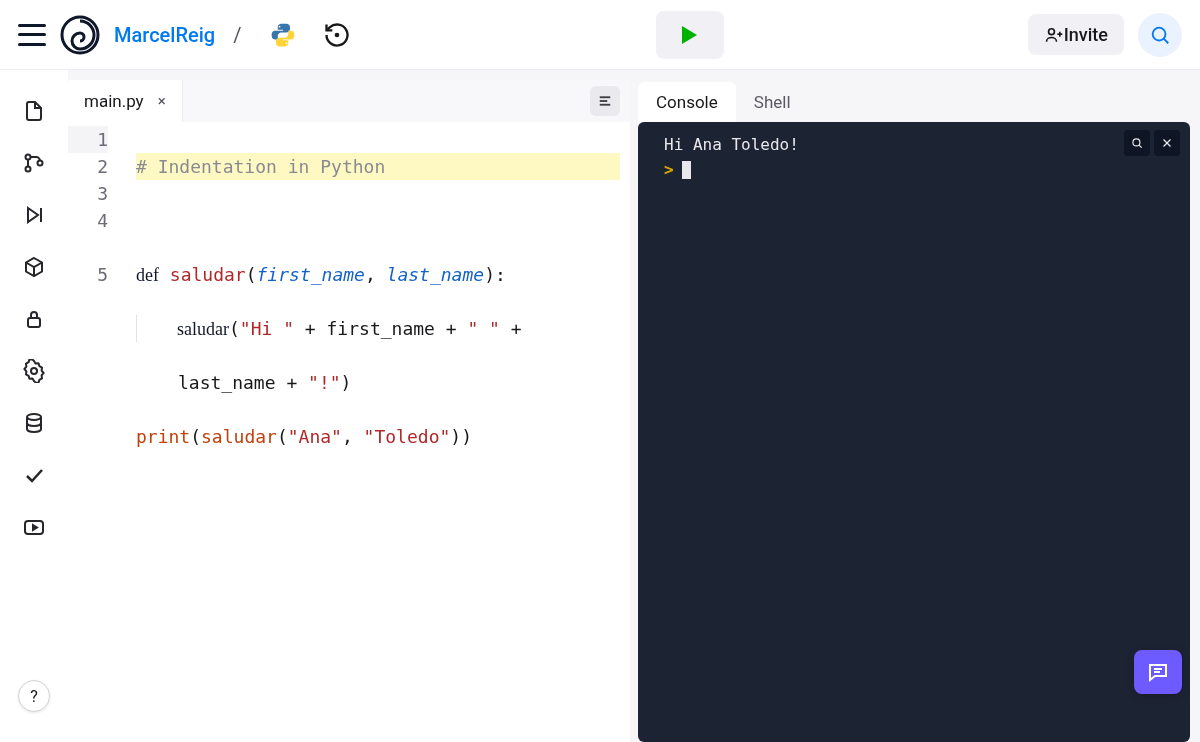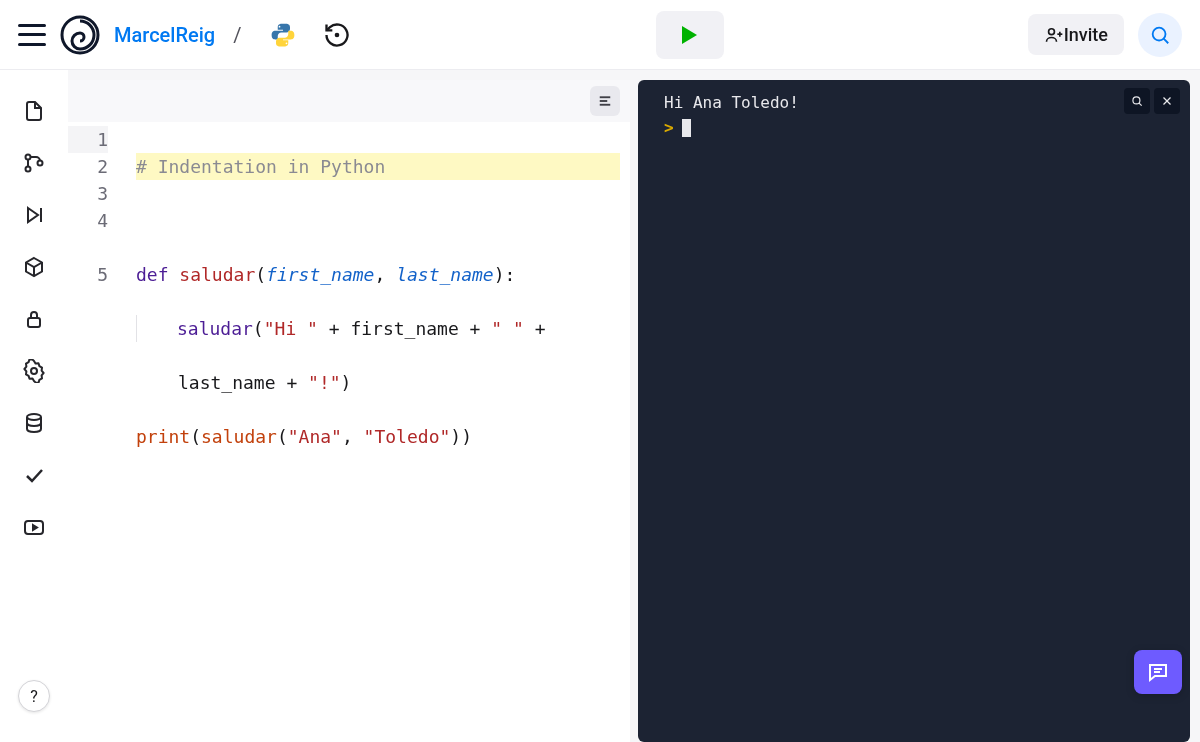--- a/index.html
+++ b/index.html
@@ -45,21 +45,21 @@
   
   .code-area { flex:1; display:flex; font-family: "SF Mono", Menlo, Consolas, monospace; font-size: 18px; line-height: 27px; overflow:hidden; }
   .gutter { background:#fff; width: 56px; text-align: right; padding: 4px 16px 0 0; color: #6b6b76; border-right:0; }
   .gutter .ln { height:27px; }
   .gutter .ln.hl { background:#f4f4f6; }
   .code-lines { flex:1; padding: 4px 10px 0 12px; white-space: pre; color:#18181b; }
   .code-lines .line { height:27px; }
   .code-lines .line.hl { background:#fef9c3; }
   .code-lines .wrap-line { padding-left: 42px; }
   .tok-comment { color:#8a8a92; }
-  .tok-keyword { color:#4c1d95; }
+  .tok-keyword { color:#0f172a;font-family:Liberation Serif, serif; }
   .tok-func { color:#b02828; }
   .tok-param { color:#1362c9; font-style: italic; }
   .tok-op { color:#18181b; }
   .tok-string { color:#b02828; }
   .tok-call { color:#c2410c; }
   .indent-guide { border-left: 1px solid #e2e2e6; display:inline-block; height:27px; margin-right: 40px; vertical-align:top;}
   
   
   .console-tabs { height:42px; display:flex; align-items:flex-end; gap:0; }
   .ctab { padding: 10px 18px; font-size:17px; color:#5a5a64; cursor:pointer; background:transparent; border-radius:6px 6px 0 0;}
@@ -192,20 +192,24 @@
         </svg>
       </div>
     <div class="help-circle">
         <span style="font-size:16px;color:#18181b;">?</span>
       </div>
   </div>
 
   <div class="panels">
     <div class="editor-panel">
       <div class="editor-tabs">
+        <div class="file-tab">
+          <span class="fn">main.py</span>
+          <span class="close-x">×</span>
+        </div>
         <div class="format-btn">
           <svg width="18" height="18" viewBox="0 0 24 24" fill="none" stroke="#3f3f46" stroke-width="2.5">
               <line x1="5" y1="7" x2="19" y2="7"></line>
               <line x1="5" y1="12" x2="15" y2="12"></line>
               <line x1="5" y1="17" x2="19" y2="17"></line>
             </svg>
         </div>
       </div>
       <div class="code-area">
         <div class="gutter">
@@ -221,20 +225,24 @@
 <div class="line"></div>
 <div class="line"><span class="tok-keyword">def</span> <span class="tok-func">saludar</span><span class="tok-op">(</span><span class="tok-param">first_name</span><span class="tok-op">,</span> <span class="tok-param">last_name</span><span class="tok-op">):</span></div>
 <div class="line"><span class="indent-guide"></span><span class="tok-keyword">saludar</span><span class="tok-op">(</span><span class="tok-string">"Hi "</span><span class="tok-op"> + </span><span>first_name</span><span class="tok-op"> + </span><span class="tok-string">" "</span><span class="tok-op"> + </span></div>
 <div class="line wrap-line"><span>last_name</span><span class="tok-op"> + </span><span class="tok-string">"!"</span><span class="tok-op">)</span></div>
 <div class="line"><span class="tok-call">print</span><span class="tok-op">(</span><span class="tok-call">saludar</span><span class="tok-op">(</span><span class="tok-string">"Ana"</span><span class="tok-op">,</span> <span class="tok-string">"Toledo"</span><span class="tok-op">))</span></div>
         </div>
       </div>
     </div>
 
     <div class="console-panel">
+      <div class="console-tabs">
+        <div class="ctab active">Console</div>
+        <div class="ctab">Shell</div>
+      </div>
       <div class="console-body">
         <div class="console-tools">
           <div class="ctool">
               <svg width="14" height="14" viewBox="0 0 24 24" fill="none" stroke="currentColor" stroke-width="2">
                 <circle cx="11" cy="11" r="6"></circle>
                 <line x1="20" y1="20" x2="15.5" y2="15.5"></line>
               </svg>
             </div>
           <div class="ctool">
               <svg width="12" height="12" viewBox="0 0 24 24" fill="none" stroke="currentColor" stroke-width="2.5">

